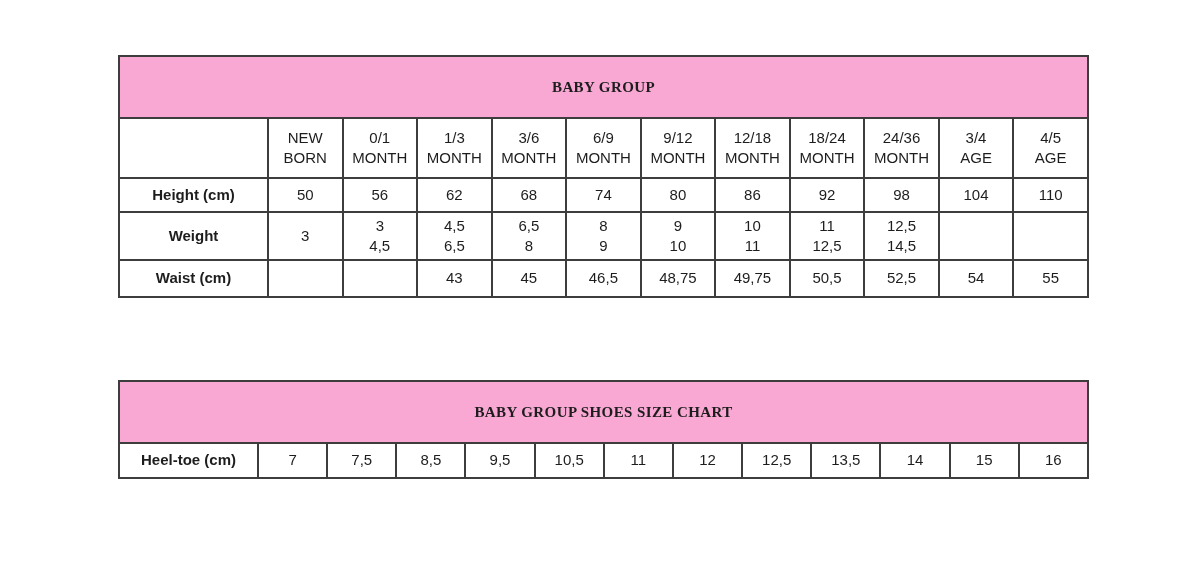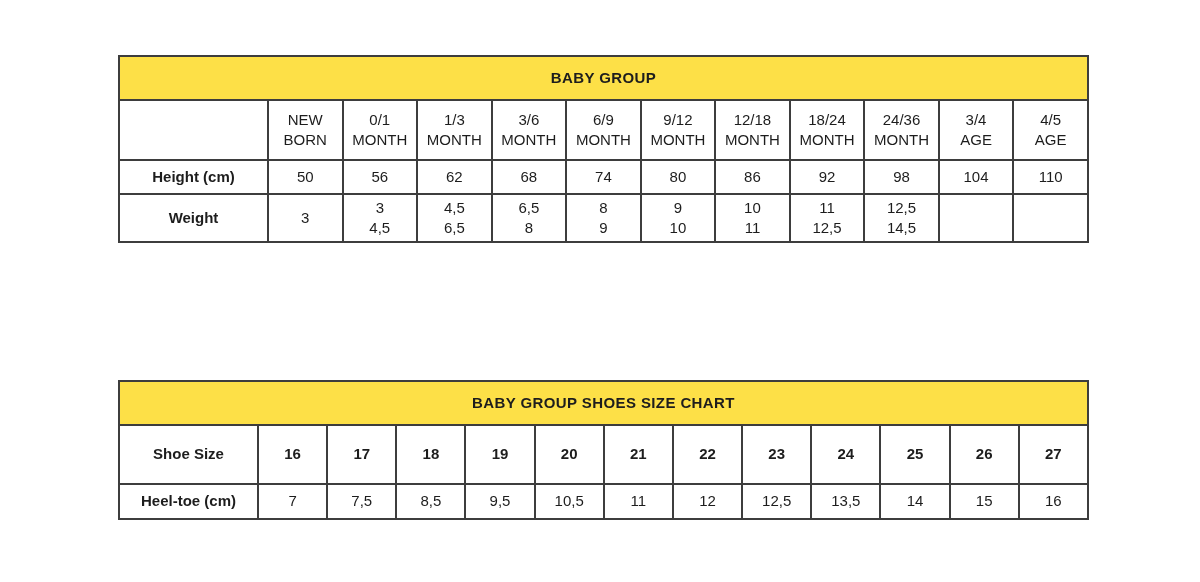--- a/index.html
+++ b/index.html
@@ -25,25 +25,26 @@
   table.chart td {
     border: 2px solid #3d3d3d;
     text-align: center;
     vertical-align: middle;
     font-size: 15px;
     white-space: pre-line;
     line-height: 1.35;
   }
 
   td.title-cell {
-    background: #fde047;
+    background: #f9a8d4;
     font-weight: bold;
     font-size: 20px;
     letter-spacing: 0.4px;
-    height: 44px;
+    height: 62px;
+    font-family: Liberation Serif, serif;
   }
   tr.colhead-row td { height: 60px; font-weight: normal; line-height: 1.35; }
   td.row-label {
     text-align: left;
     font-weight: bold;
   }
   tr.r-height td   { height: 34px; }
   tr.r-weight td   { height: 48px; }
   tr.r-normal td   { height: 37px; }
   tr.r-shoesize td { height: 59px; }
@@ -128,20 +129,34 @@
 10</td>
         <td class="val">10
 11</td>
         <td class="val">11
 12,5</td>
         <td class="val">12,5
 14,5</td>
         <td class="val"></td>
         <td class="val"></td>
       </tr>
+      <tr class="r-normal">
+        <td class="row-label">Waist (cm)</td>
+        <td class="val"></td>
+        <td class="val"></td>
+        <td class="val">43</td>
+        <td class="val">45</td>
+        <td class="val">46,5</td>
+        <td class="val">48,75</td>
+        <td class="val">49,75</td>
+        <td class="val">50,5</td>
+        <td class="val">52,5</td>
+        <td class="val">54</td>
+        <td class="val">55</td>
+      </tr>
     </tbody>
   </table>
 
   <table id="shoes-table" class="chart">
     <colgroup>
       <col style="width:139px">
       <col>
         <col>
         <col>
         <col>
@@ -151,35 +166,20 @@
         <col>
         <col>
         <col>
         <col>
         <col>
     </colgroup>
     <tbody>
       <tr>
         <td colspan="13" class="title-cell">BABY GROUP SHOES SIZE CHART</td>
       </tr>
-      <tr class="r-shoesize">
-        <td class="row-label">Shoe Size</td>
-        <td class="val">16</td>
-        <td class="val">17</td>
-        <td class="val">18</td>
-        <td class="val">19</td>
-        <td class="val">20</td>
-        <td class="val">21</td>
-        <td class="val">22</td>
-        <td class="val">23</td>
-        <td class="val">24</td>
-        <td class="val">25</td>
-        <td class="val">26</td>
-        <td class="val">27</td>
-      </tr>
       <tr class="r-heeltoe">
         <td class="row-label">Heel-toe (cm)</td>
         <td class="val">7</td>
         <td class="val">7,5</td>
         <td class="val">8,5</td>
         <td class="val">9,5</td>
         <td class="val">10,5</td>
         <td class="val">11</td>
         <td class="val">12</td>
         <td class="val">12,5</td>

